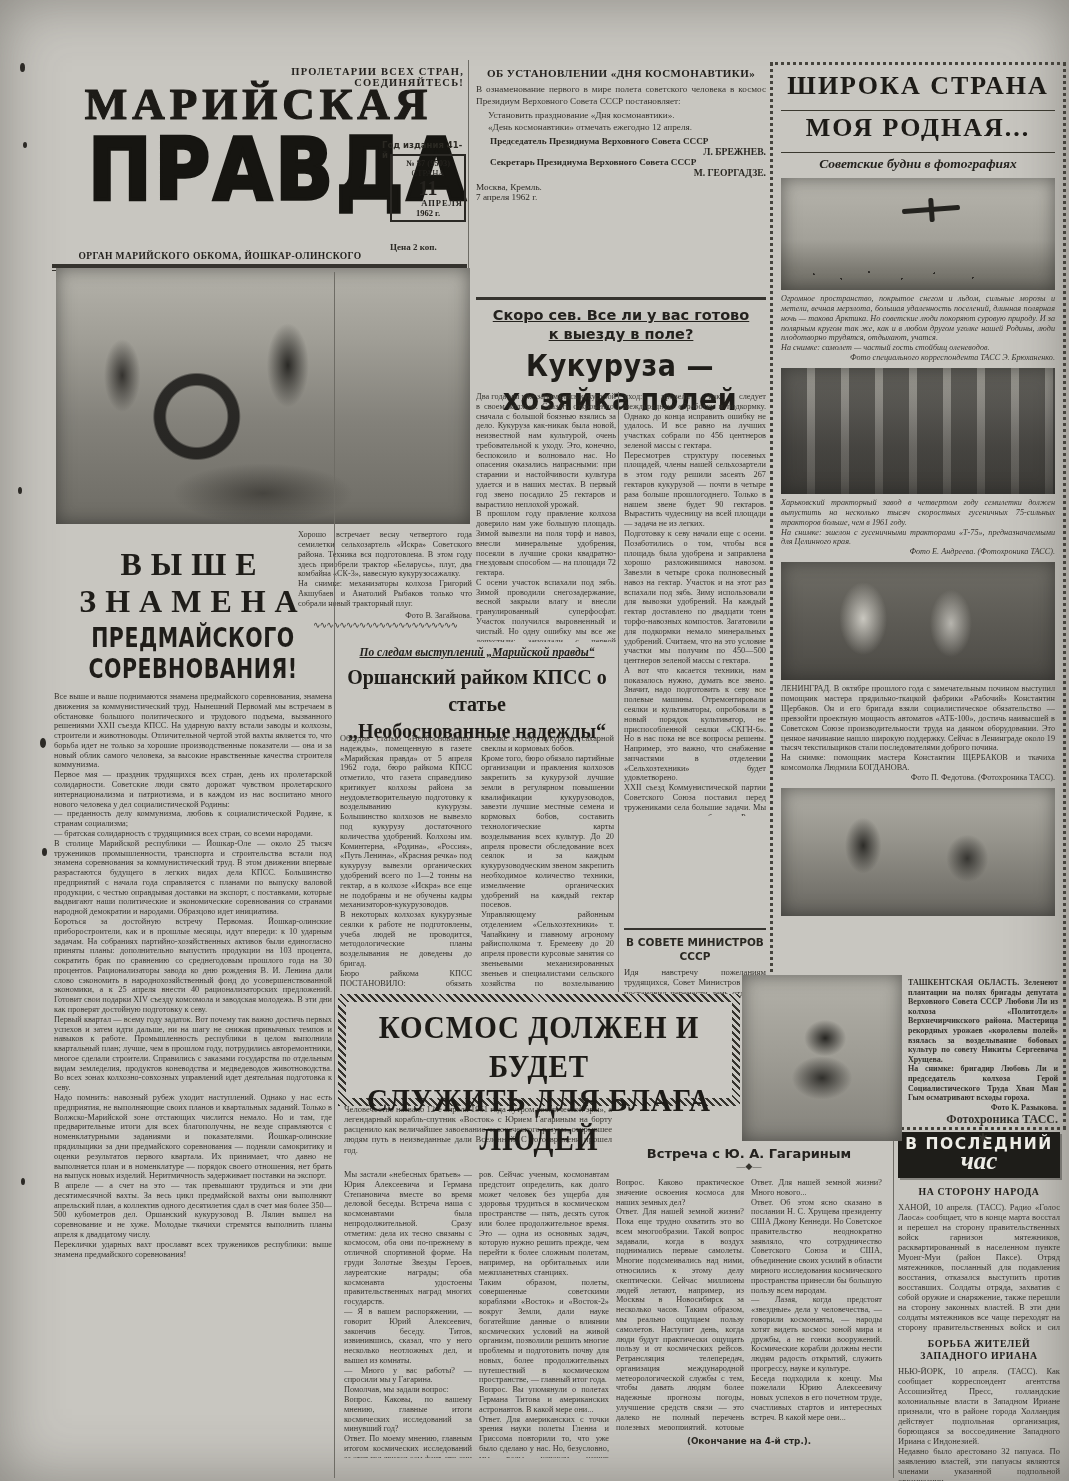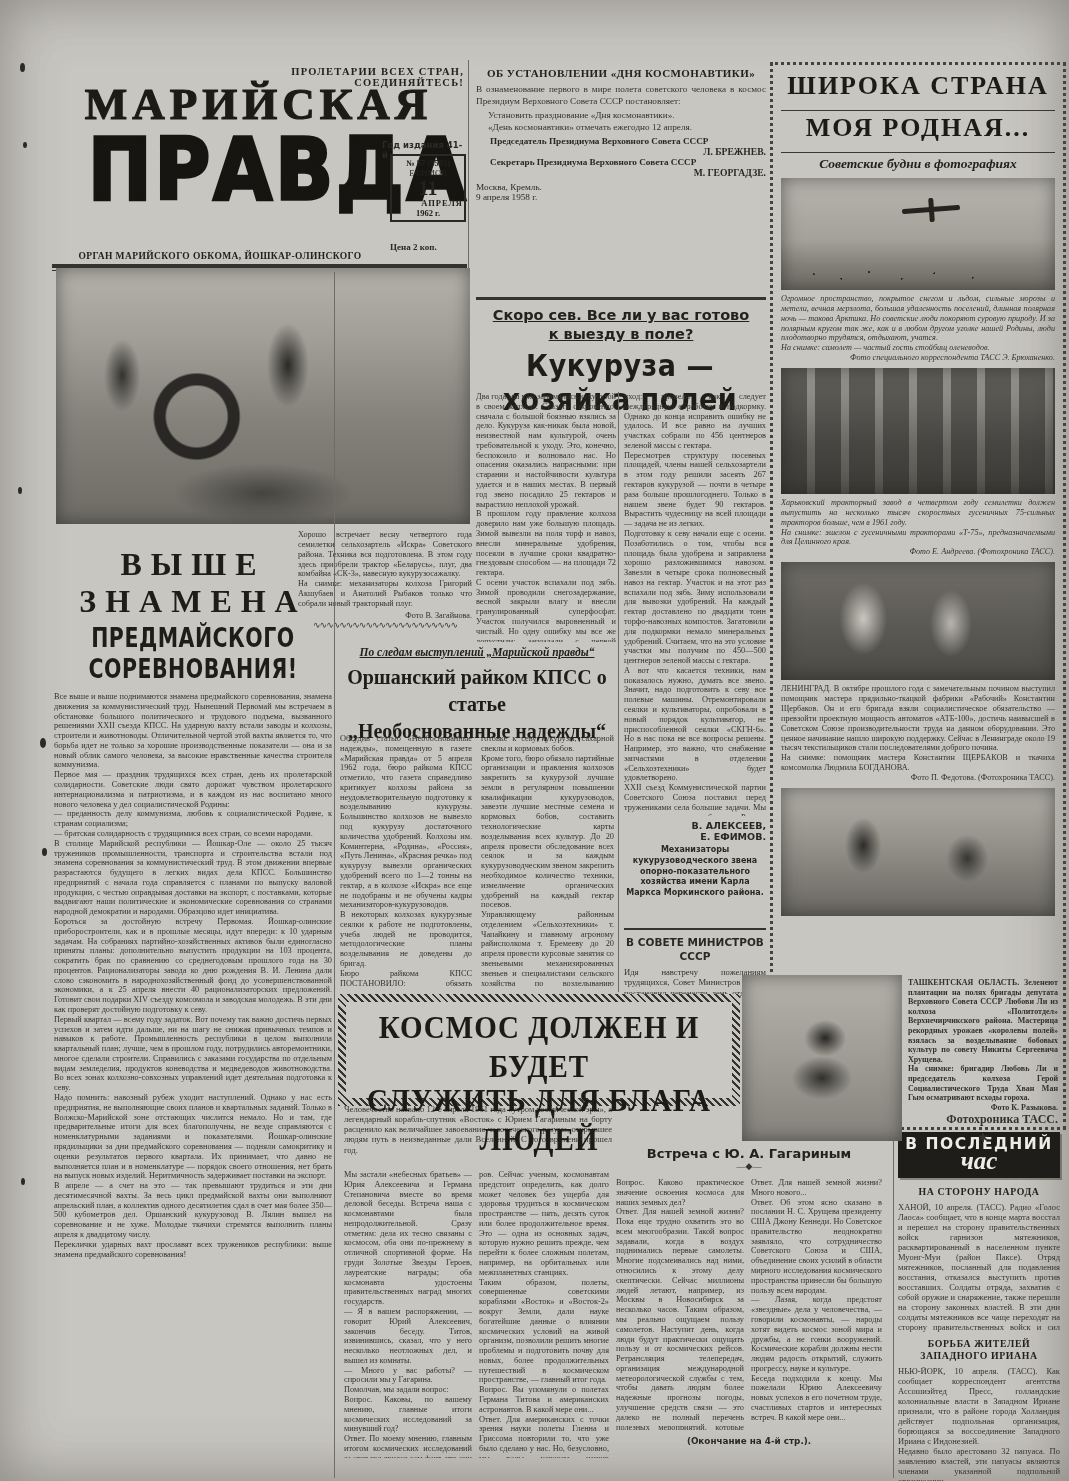--- a/index.html
+++ b/index.html
@@ -60,21 +60,21 @@
   <div class="abs artifact" style="left:42px;top:848px;width:5px;height:8px;"></div>
   <div class="abs artifact" style="left:21px;top:1178px;width:4px;height:7px;"></div>
 
   <div class="abs" style="left:52px;top:58px;width:415px;height:212px;">
     <div class="abs slogan" style="left:150px;top:8px;width:262px;">ПРОЛЕТАРИИ ВСЕХ СТРАН, СОЕДИНЯЙТЕСЬ!</div>
     <div class="abs title1" style="left:4px;top:24px;width:405px;text-align:center;">МАРИЙСКАЯ</div>
     <div class="abs title2" style="left:36px;top:72px;width:310px;">ПРАВДА</div>
     <div class="abs sans" style="left:330px;top:82px;width:85px;font-size:8.5px;font-weight:bold;">Год издания 41-й</div>
     <div class="abs issue-box" style="left:338px;top:96px;width:70px;">
       <div style="font-size:8.5px;font-weight:bold;">№ 87 (9503)</div>
-      <div style="font-size:8.5px;">ЕФИМОВ</div>
+      <div style="font-size:8.5px;">СТРАНА</div>
       <div style="font-size:20px;font-weight:bold;line-height:1;">11</div>
       <div style="font-size:8.5px;font-weight:bold;letter-spacing:1px;text-align:right;">АПРЕЛЯ</div>
       <div style="font-size:8.5px;font-weight:bold;">1962 г.</div>
     </div>
     <div class="abs" style="left:338px;top:184px;width:74px;font-size:9px;font-weight:bold;">Цена 2 коп.</div>
     <div class="abs organ" style="left:2px;top:193px;width:332px;white-space:pre-line;">ОРГАН МАРИЙСКОГО ОБКОМА, ЙОШКАР-ОЛИНСКОГО ГОРКОМА КПСС
 И ВЕРХОВНОГО СОВЕТА МАРИЙСКОЙ АССР</div>
   </div>
   <div class="abs rule-h" style="left:52px;top:264px;width:415px;height:4px;"></div>
   <div class="abs rule-h" style="left:52px;top:270px;width:415px;height:1px;"></div>
@@ -83,44 +83,39 @@
   <div class="abs" style="left:476px;top:62px;width:290px;">
     <div class="ukaz-sub" style="margin-top:5px;">ОБ УСТАНОВЛЕНИИ «ДНЯ КОСМОНАВТИКИ»</div>
     <div class="ukaz-p" style="margin-top:5px;">В ознаменование первого в мире полета советского человека в космос Президиум Верховного Совета СССР постановляет:</div>
     <div class="ukaz-p" style="margin-top:3px;text-indent:12px;">Установить празднование «Дня космонавтики».</div>
     <div class="ukaz-p" style="text-indent:12px;">«День космонавтики» отмечать ежегодно 12 апреля.</div>
     <div class="sig-role" style="margin-top:3px;text-indent:14px;">Председатель Президиума Верховного Совета СССР</div>
     <div class="sig-name">Л. БРЕЖНЕВ.</div>
     <div class="sig-role" style="text-indent:14px;">Секретарь Президиума Верховного Совета СССР</div>
     <div class="sig-name">М. ГЕОРГАДЗЕ.</div>
     <div style="font-size:9.2px;margin-top:4px;">Москва, Кремль.</div>
-    <div style="font-size:9.2px;">9 апреля 1958 г.</div>
+    <div style="font-size:9.2px;">7 апреля 1962 г.</div>
   </div>
   <div class="abs rule-h" style="left:476px;top:297px;width:290px;height:3px;"></div>
 
   <div class="abs" style="left:476px;top:306px;width:290px;">
     <div class="kicker sans">Скоро сев. Все ли у вас готово</div>
     <div class="kicker sans">к выезду в поле?</div>
   </div>
   <div class="abs kuk-head sans" style="left:470px;top:348px;width:300px;">Кукуруза — хозяйка полей</div>
   <div class="abs body-text" style="left:476px;top:392px;width:140px;height:250px;">Два года мы уже занимались кукурузой в своем колхозе. Сказать откровенно, сначала с большой боязнью взялись за дело. Кукуруза как-никак была новой, неизвестной нам культурой, очень требовательной к уходу. Это, конечно, беспокоило и волновало нас. Но опасения оказались напрасными: при старании и настойчивости культура удается и в наших местах. В первый год звено посадило 25 гектаров и вырастило неплохой урожай.
 В прошлом году правление колхоза доверило нам уже большую площадь. Зимой вывезли на поля торф и навоз, внесли минеральные удобрения, посеяли в лучшие сроки квадратно-гнездовым способом — на площади 72 гектара.
 С осени участок вспахали под зябь. Зимой проводили снегозадержание, весной закрыли влагу и внесли гранулированный суперфосфат. Участок получился выровненный и чистый. Но одну ошибку мы все же допустили: запоздали с первой междурядной обработкой, и посевы заросли сорняками. А там, где посадка проводилась вручную, всходы вовсе не были получены. Нынешней весной решили исправить дело и улучшить весь уход за посевами.</div>
   <div class="abs rule-v" style="left:618px;top:392px;height:600px;"></div>
   <div class="abs body-text" style="left:624px;top:392px;width:142px;height:424px;">уход: провели как следует междурядную обработку и подкормку. Однако до конца исправить ошибку не удалось. И все равно на лучших участках собрали по 456 центнеров зеленой массы с гектара.
 Пересмотрев структуру посевных площадей, члены нашей сельхозартели в этом году решили засеять 267 гектаров кукурузой — почти в четыре раза больше прошлогоднего. Только в нашем звене будет 90 гектаров. Вырастить чудесницу на всей площади — задача не из легких.
 Подготовку к севу начали еще с осени. Позаботились о том, чтобы вся площадь была удобрена и заправлена хорошо разложившимся навозом. Завезли в четыре срока полновесный навоз на гектар. Участок и на этот раз вспахали под зябь. Зиму использовали для вывозки удобрений. На каждый гектар доставлено по двадцати тонн торфо-навозных компостов. Загатовили для подкормки немало минеральных удобрений. Считаем, что на это условие участки мы получим по 450—500 центнеров зеленой массы с гектара.
 А вот что касается техники, нам показалось нужно, думать все звено. Значит, надо подготовить к севу все полевые машины. Отремонтировали сеялки и культиваторы, опробовали в новый порядок культиватор, не приспособленной сеялки «СКГН-6». Но в нас пока не все вопросы решены. Например, это важно, что снабжение запчастями в отделении «Сельхозтехники» будет удовлетворено.
 XXII съезд Коммунистической партии Советского Союза поставил перед тружениками села большие задачи. Мы хорошо понимаем: чтобы дать Родине больше мяса, масла, молока и яиц. Многое зависит от нас, механизаторов. И поэтому мы не жалеем сил, чтобы вырастить высокий урожай этой ценной культуры.
 Кукуруза на наших полях будет не падчерицей, а хозяйкой.</div>
-  <div class="abs" style="left:624px;top:820px;width:142px;">
-    <div class="sans" style="font-size:9.5px;font-weight:bold;text-align:right;">В. АЛЕКСЕЕВ,</div>
-    <div class="sans" style="font-size:9.5px;font-weight:bold;text-align:right;">Е. ЕФИМОВ.</div>
-    <div class="sans center" style="font-size:8px;font-weight:bold;margin-top:3px;line-height:1.35;">Механизаторы кукурузоводческого звена опорно-показательного хозяйства имени Карла Маркса Моркинского района.</div>
-  </div>
   <div class="abs rule-h" style="left:624px;top:928px;width:142px;height:2px;"></div>
   <div class="abs" style="left:624px;top:936px;width:142px;">
     <div class="sans center" style="font-size:10.5px;font-weight:bold;white-space:pre-line;line-height:1.3;">В СОВЕТЕ МИНИСТРОВ
 СССР</div>
     <div class="body-text" style="margin-top:4px;font-size:8.6px;">Идя навстречу пожеланиям трудящихся, Совет Министров СССР постановил перенести день отдыха с воскресенья 29 апреля на понедельник 30 апреля 1962 г.</div>
   </div>
 
   <div class="abs photo" style="left:56px;top:268px;width:414px;height:256px;
        background:
          radial-gradient(circle 46px at 34% 58%, rgba(25,24,22,.0) 30px, rgba(25,24,22,.85) 32px, rgba(25,24,22,.85) 42px, rgba(25,24,22,0) 44px),

